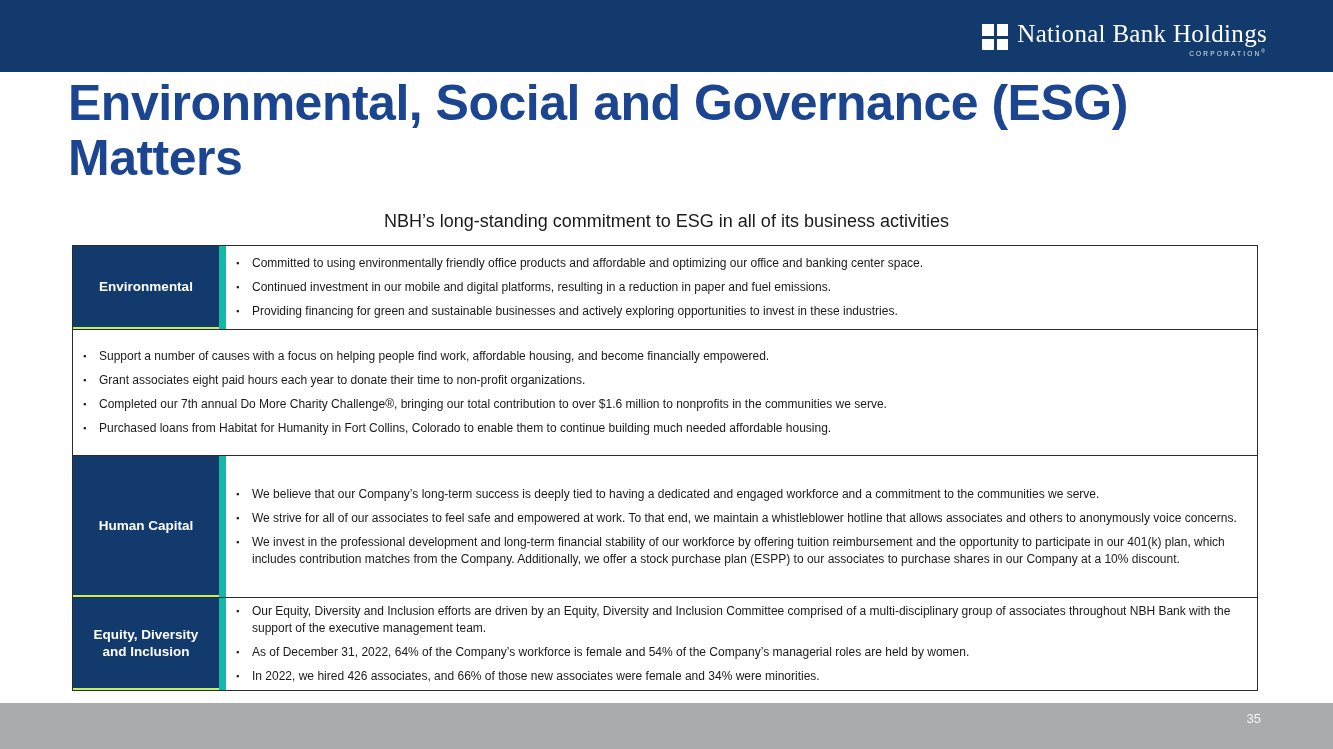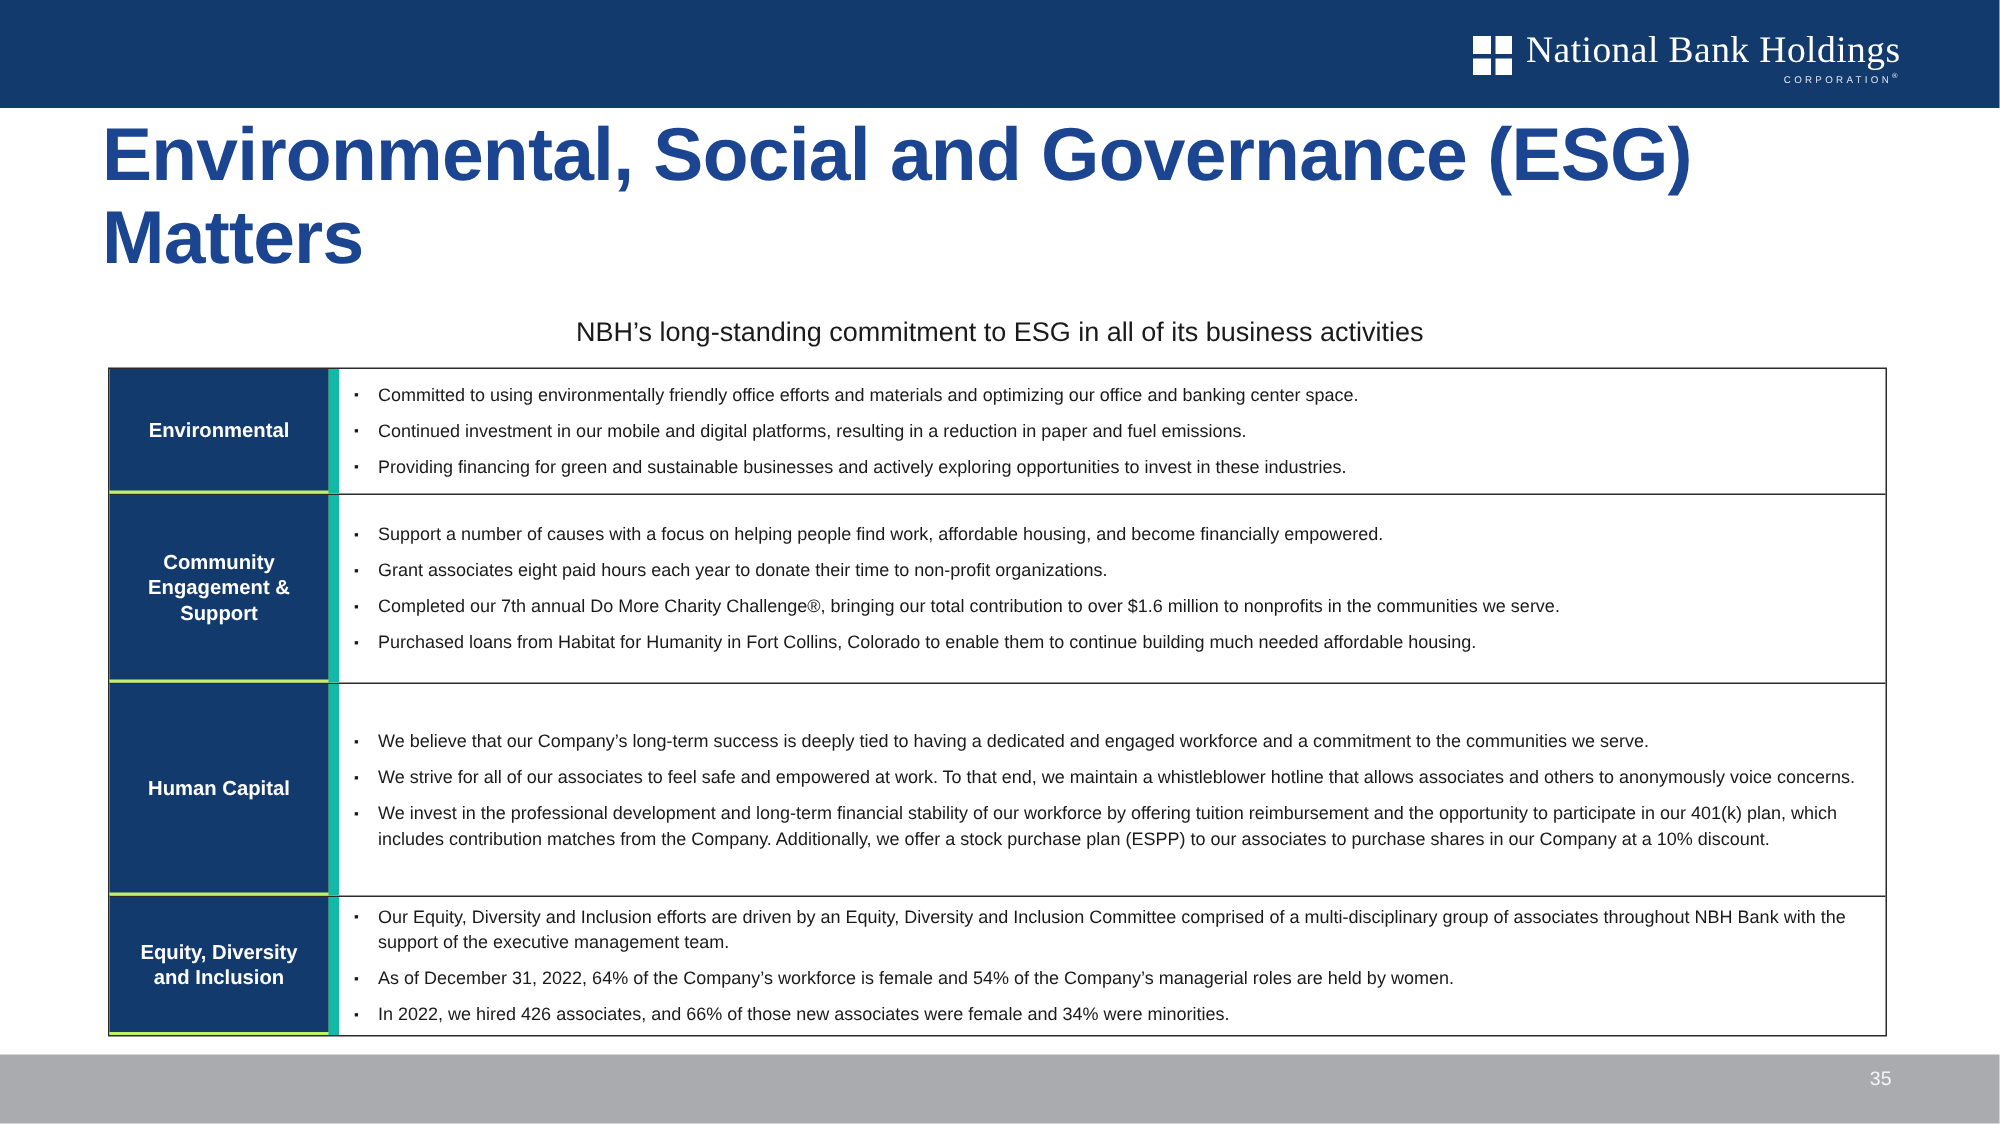--- a/index.html
+++ b/index.html
@@ -129,39 +129,34 @@
 
     <div class="t-row row-0">
       <div class="t-label">
         <div class="t-label-fill">
           <div class="t-label-text">Environmental</div>
         </div>
       </div>
       <div class="t-content">
         <div class="bullet-li">
           <span class="bullet-marker">▪</span>
-          <span class="bullet-text">Committed to using environmentally friendly office efforts and materials and optimizing our office and banking center space.</span>
+          <span class="bullet-text">Committed to using environmentally friendly office products and affordable and optimizing our office and banking center space.</span>
         </div>
         <div class="bullet-li">
           <span class="bullet-marker">▪</span>
           <span class="bullet-text">Continued investment in our mobile and digital platforms, resulting in a reduction in paper and fuel emissions.</span>
         </div>
         <div class="bullet-li">
           <span class="bullet-marker">▪</span>
           <span class="bullet-text">Providing financing for green and sustainable businesses and actively exploring opportunities to invest in these industries.</span>
         </div>
       </div>
     </div>
 
     <div class="t-row row-1">
-      <div class="t-label">
-        <div class="t-label-fill">
-          <div class="t-label-text">Community Engagement &amp; Support</div>
-        </div>
-      </div>
       <div class="t-content">
         <div class="bullet-li">
           <span class="bullet-marker">▪</span>
           <span class="bullet-text">Support a number of causes with a focus on helping people find work, affordable housing, and become financially empowered.</span>
         </div>
         <div class="bullet-li">
           <span class="bullet-marker">▪</span>
           <span class="bullet-text">Grant associates eight paid hours each year to donate their time to non-profit organizations.</span>
         </div>
         <div class="bullet-li">

